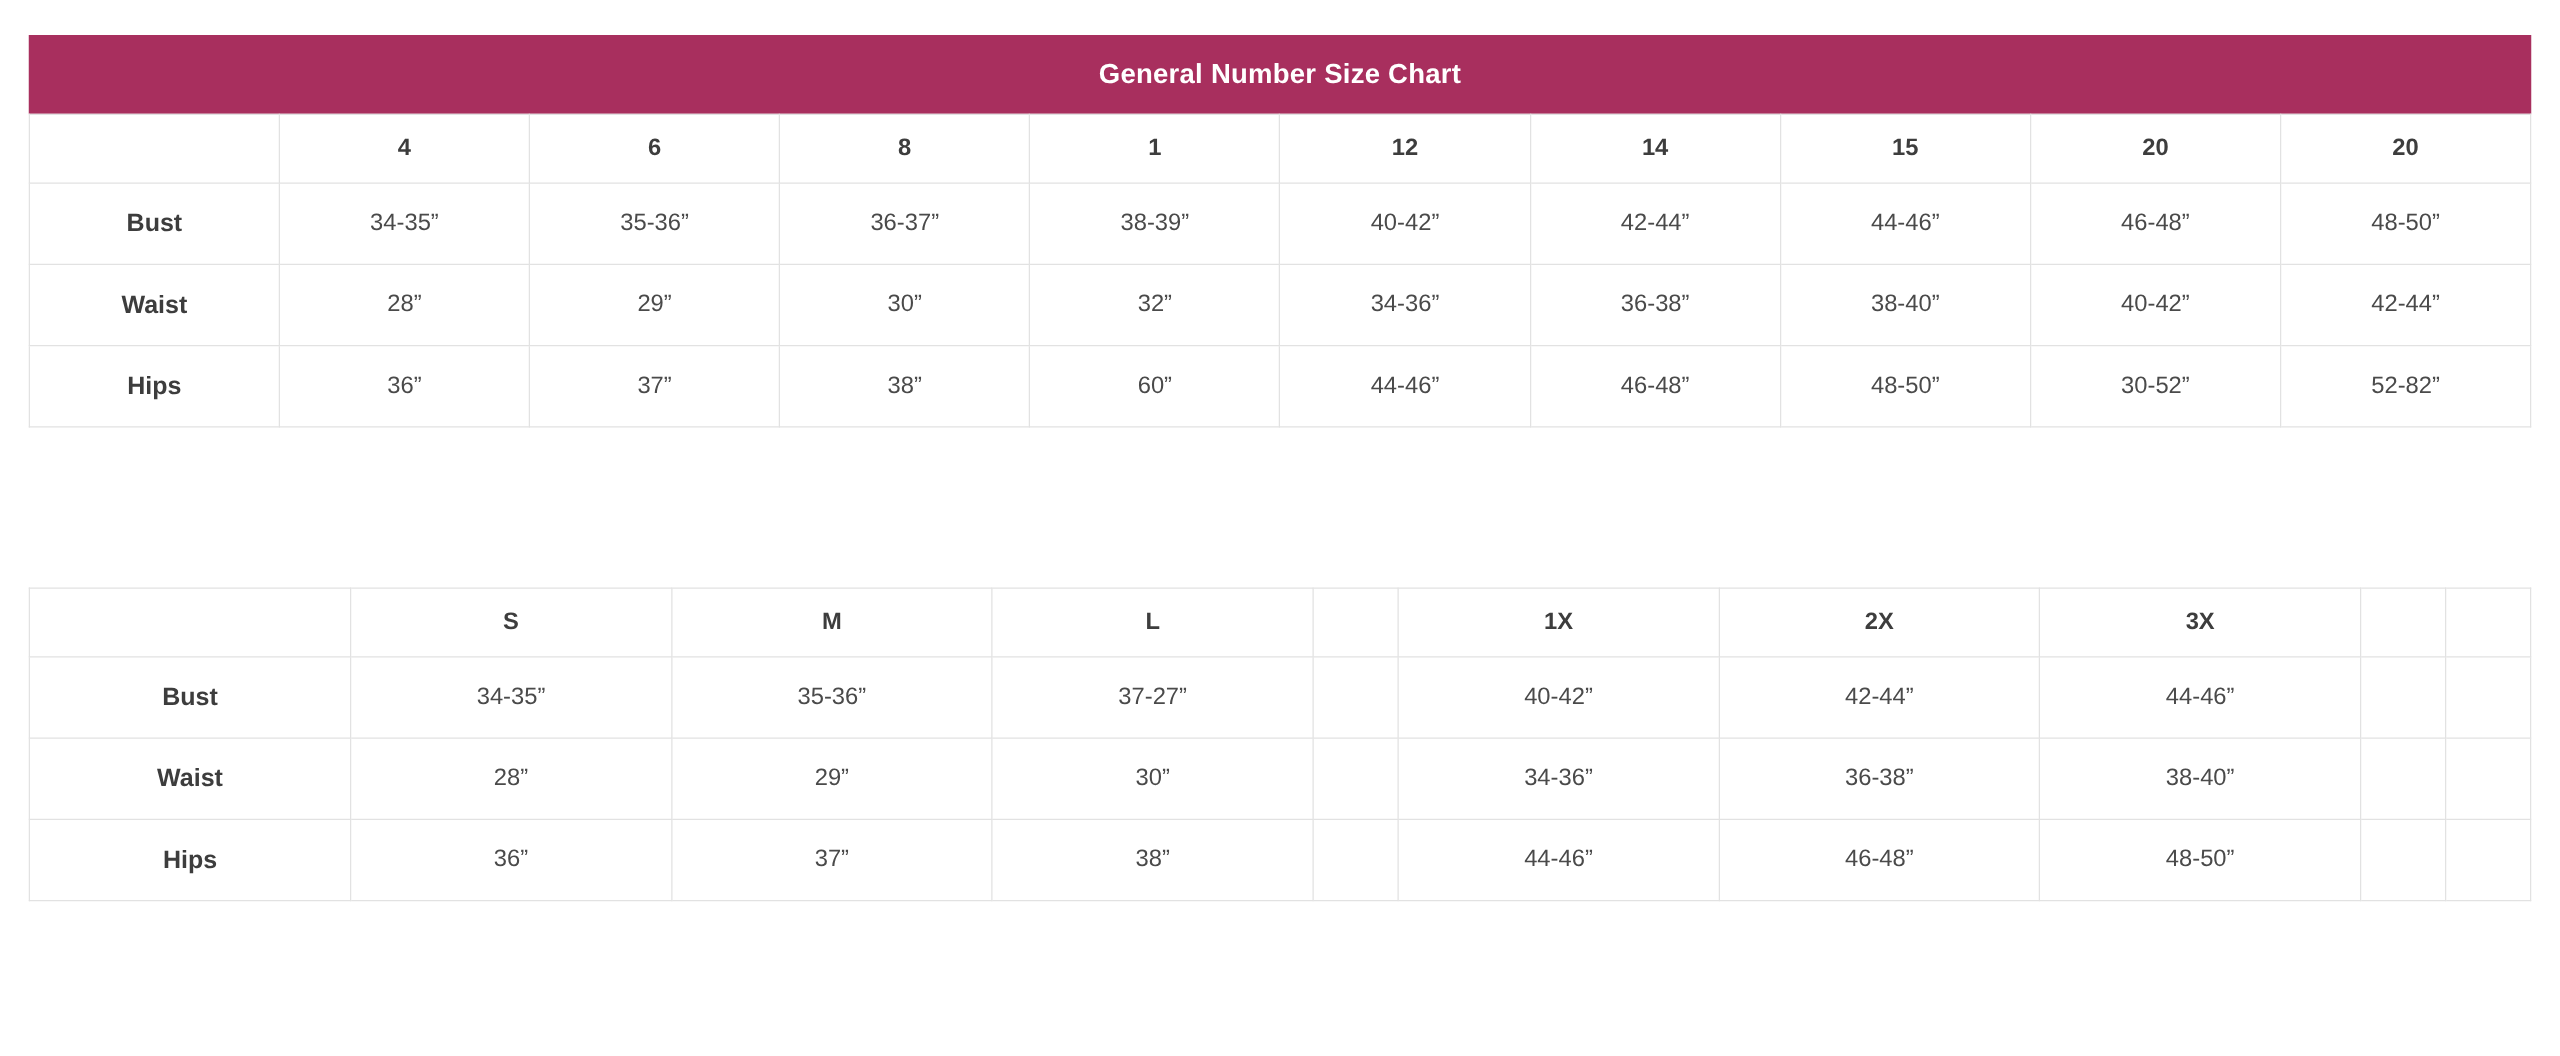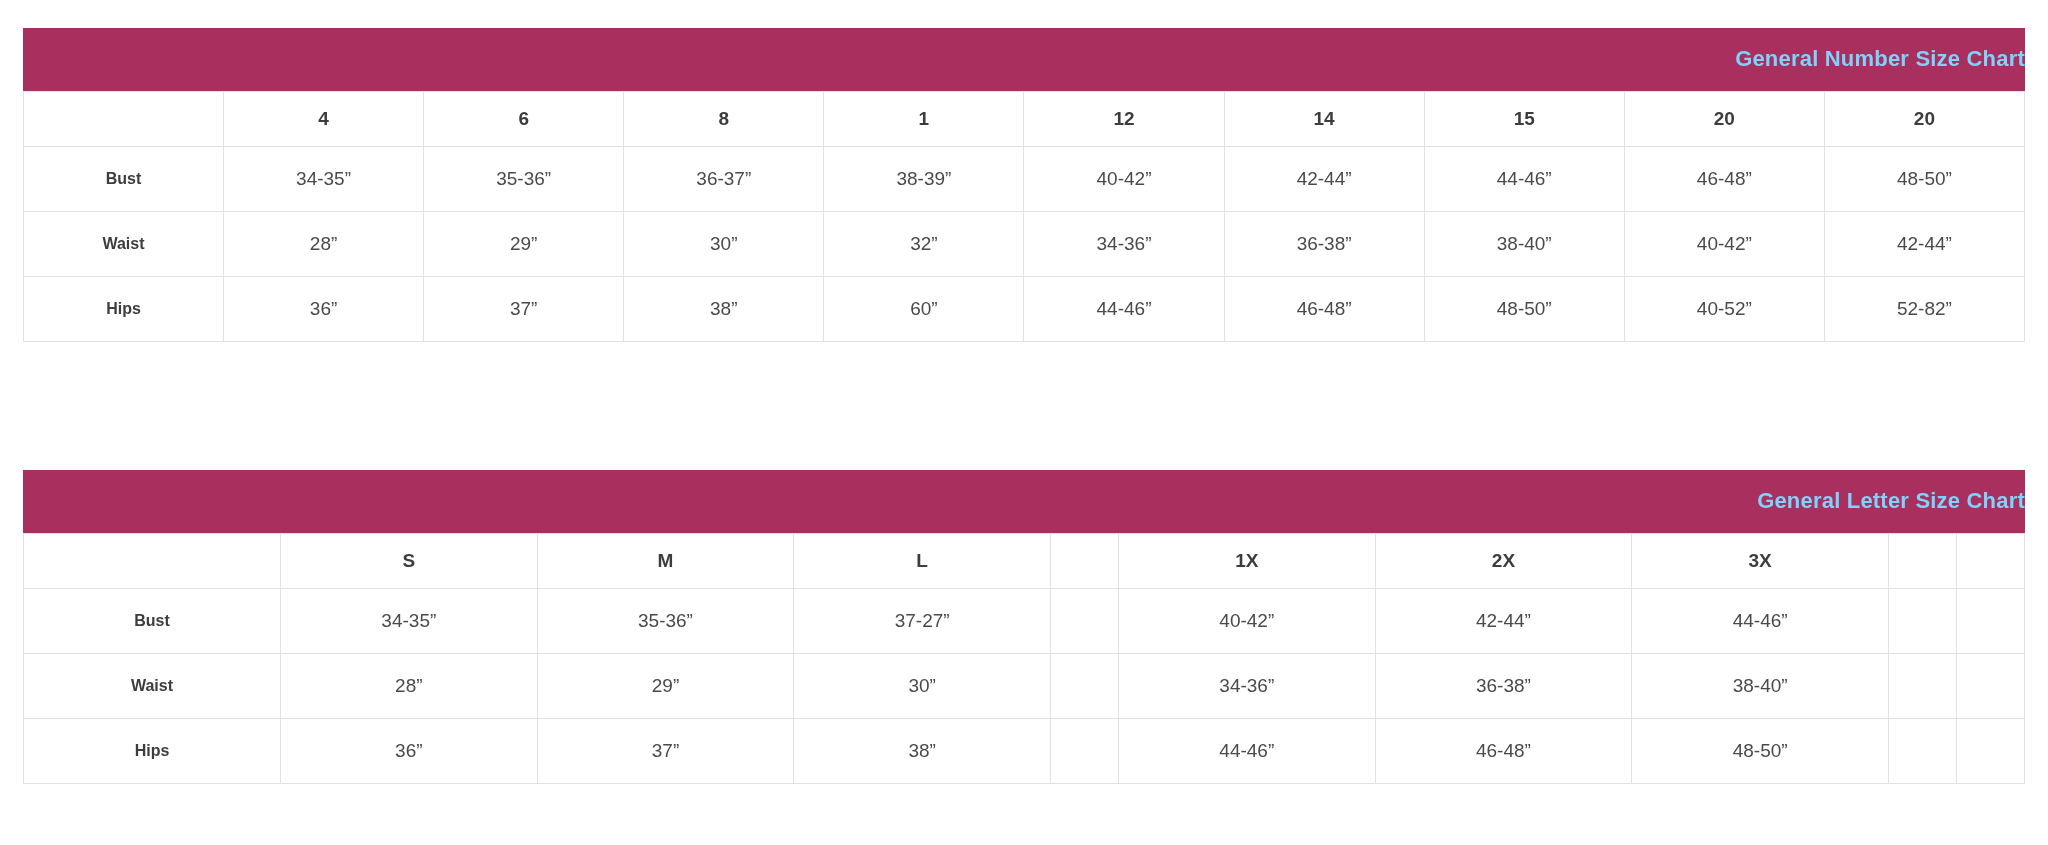--- a/index.html
+++ b/index.html
@@ -17,24 +17,24 @@
   .page {
     padding: 28px 22px 0 22px;
     box-sizing: border-box;
   }
   .chart-block {
     width: 2002px;
     margin: 0 auto;
   }
   .chart-title {
     background: #a82f5e;
-    color: #7dd3fc;
+    color: #ffffff;
     font-size: 22px;
     font-weight: bold;
-    text-align: right;
+    text-align: center;
     padding: 18px 0 19px 0;
     letter-spacing: 0.2px;
   }
   table.size-table {
     width: 100%;
     border-collapse: collapse;
     table-layout: fixed;
   }
   table.size-table td,
   table.size-table th {
@@ -47,21 +47,21 @@
     color: #4a4a4a;
   }
   table.size-table thead th {
     font-weight: bold;
     font-size: 19px;
     color: #3d3d3d;
     height: 52px;
   }
   table.size-table tbody th.row-head {
     font-weight: bold;
-    font-size: 16px;
+    font-size: 20px;
     color: #3d3d3d;
   }
   .spacer {
     height: 128px;
   }
   
   .num-table col.lead { width: 200px; }
   .let-table col.lead { width: 257px; }
   .let-table col.narrow { width: 68px; }
 </style>
@@ -126,31 +126,30 @@
         </tr>
         <tr>
           <th class="row-head">Hips</th>
           <td>36”</td>
           <td>37”</td>
           <td>38”</td>
           <td>60”</td>
           <td>44-46”</td>
           <td>46-48”</td>
           <td>48-50”</td>
-          <td>40-52”</td>
+          <td>30-52”</td>
           <td>52-82”</td>
         </tr>
       </tbody>
     </table>
   </div>
 
   <div class="spacer"></div>
 
   <div class="chart-block">
-    <div class="chart-title">General Letter Size Chart</div>
     <table class="size-table let-table">
       <colgroup>
         <col class="lead">
         <col>
           <col>
           <col>
         <col class="narrow">
         <col>
           <col>
           <col>

